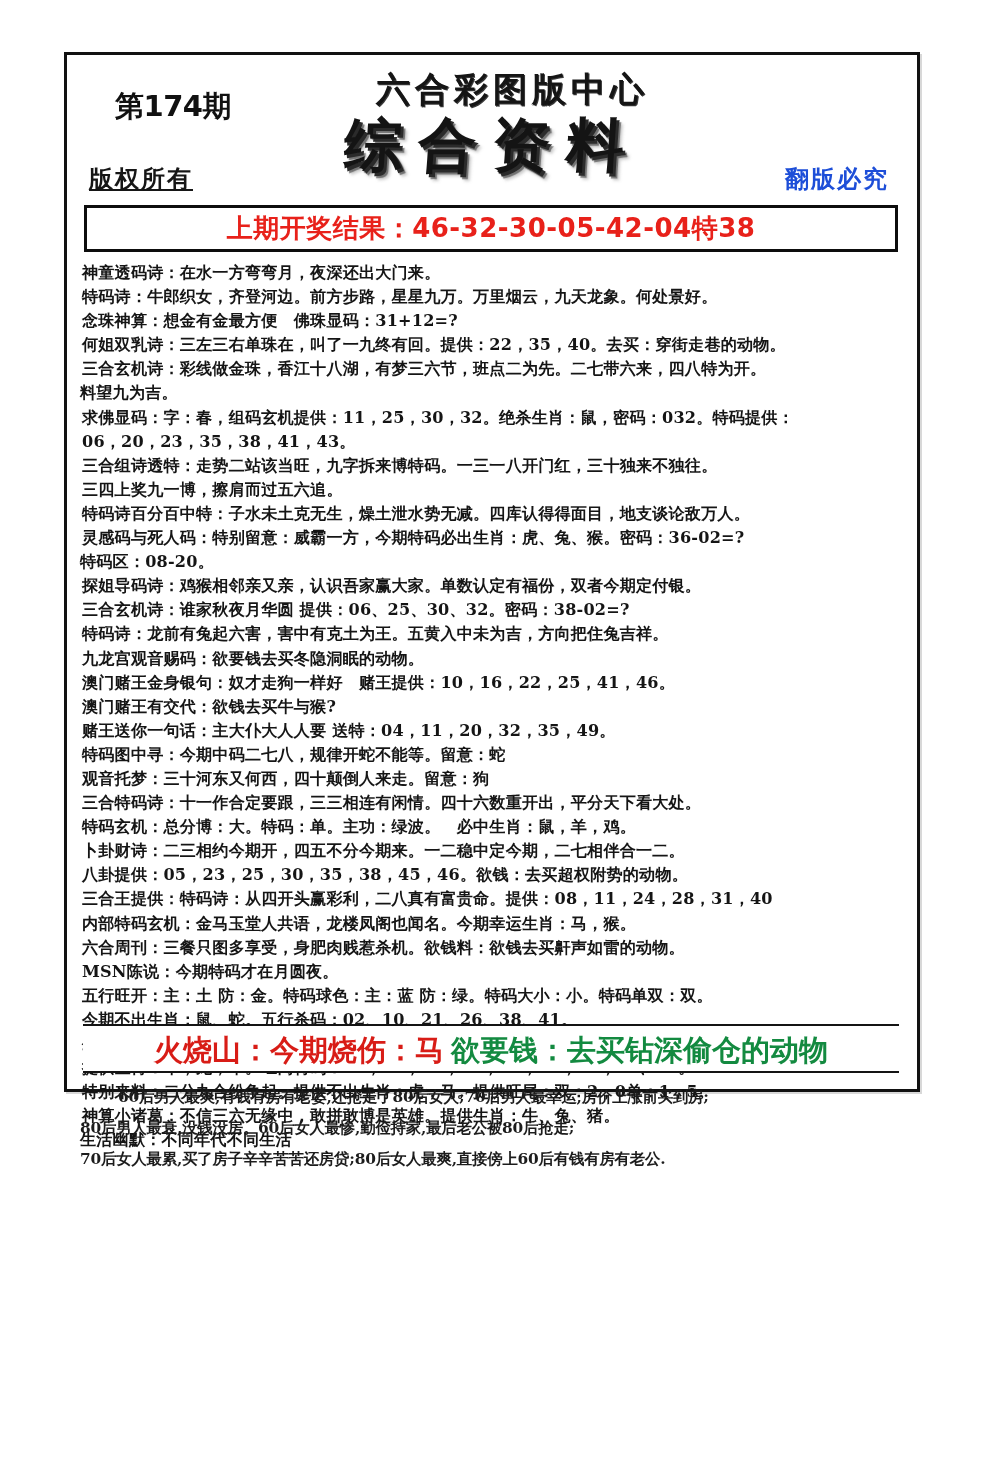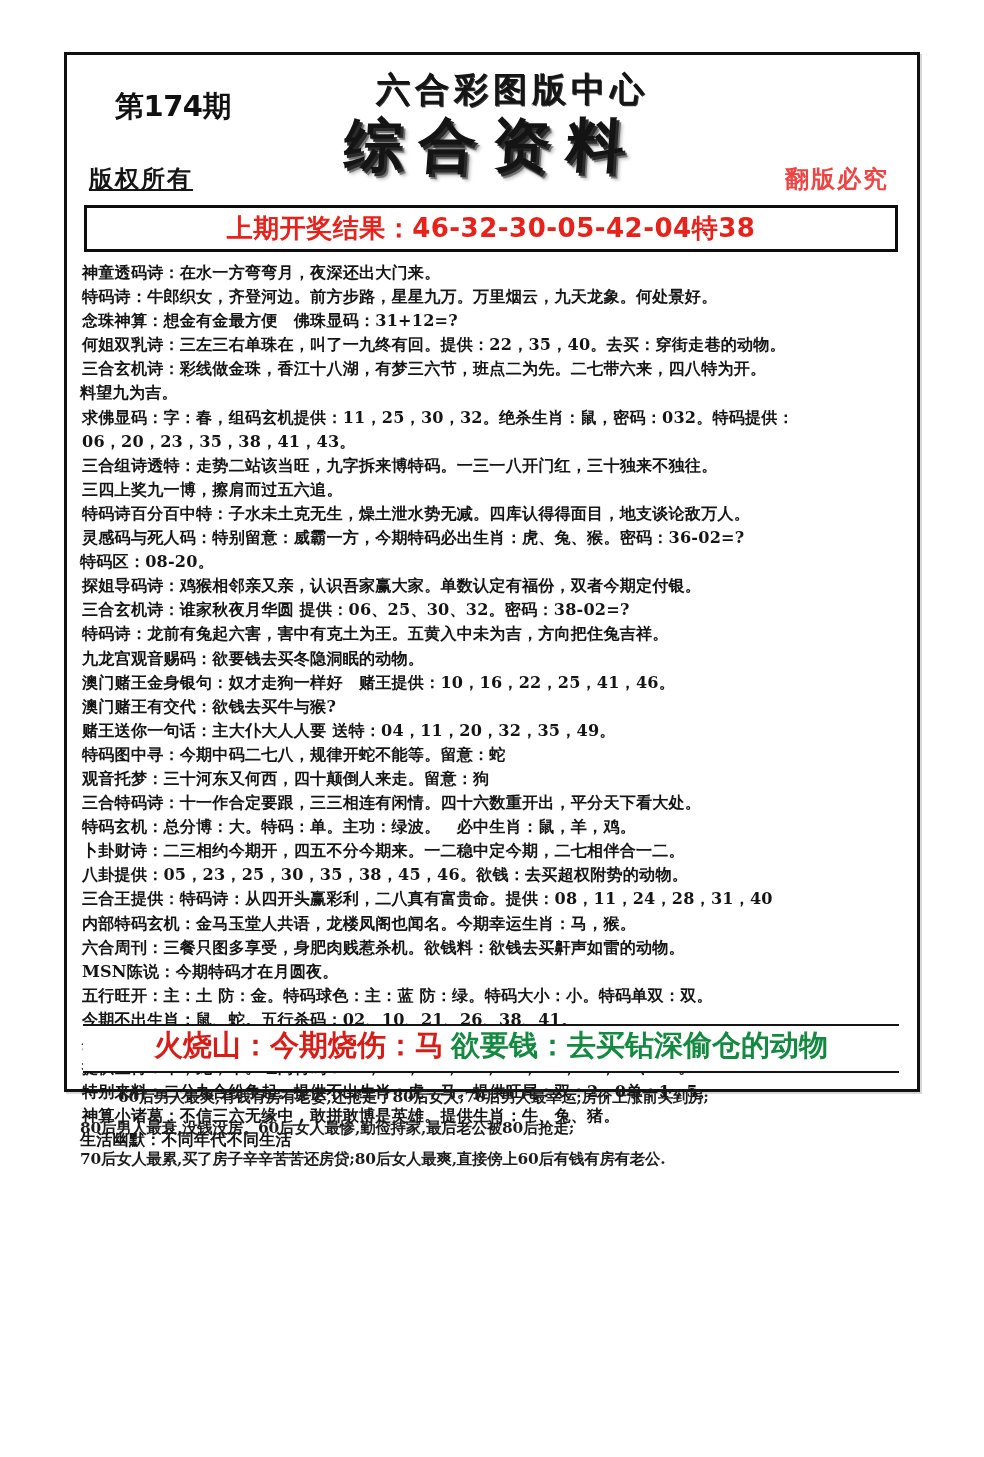--- a/index.html
+++ b/index.html
@@ -83,21 +83,21 @@
     letter-spacing: 2px;
     font-family: "DejaVu Serif", "Liberation Serif", serif;
     text-decoration: underline;
   }
   .copy-right {
     position: absolute;
     right: 28px;
     top: 108px;
     font-size: 24px;
     font-weight: bold;
-    color: #ef4444;
+    color: #1d4ed8;
     letter-spacing: 2px;
     font-family: "DejaVu Serif", "Liberation Serif", serif;
   }
 
   
   .result-box {
     position: absolute;
     left: 17px;
     top: 150px;
     width: 814px;
@@ -160,21 +160,21 @@
   .footer-banner {
     position: absolute;
     left: 16px;
     bottom: 16px;
     width: 816px;
     height: 49px;
     border-top: 2px solid #141414;
     border-bottom: 2px solid #141414;
     background: #ffffff;
     display: flex;
-    align-items: flex-start;
+    align-items: flex-end;
     justify-content: center;
     box-sizing: border-box;
   }
   .footer-red {
     color: #d81c16;
     font-size: 29px;
     font-weight: bold;
     font-family: "DejaVu Serif", "Liberation Serif", serif;
     letter-spacing: 0px;
     white-space: nowrap;

